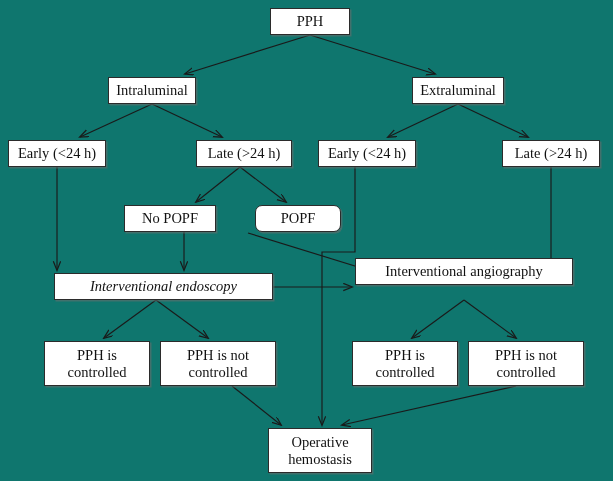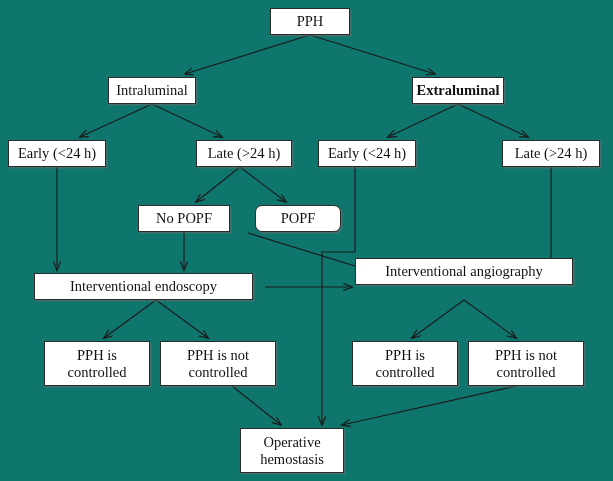--- a/index.html
+++ b/index.html
@@ -74,34 +74,34 @@
         <polyline points="464,300 412,338" stroke="#1a1a1a" fill="none" stroke-width="1.15" marker-end="url(#arrowhead)"></polyline>
         <polyline points="464,300 516,338" stroke="#1a1a1a" fill="none" stroke-width="1.15" marker-end="url(#arrowhead)"></polyline>
         <polyline points="232,386 281,425" stroke="#1a1a1a" fill="none" stroke-width="1.15" marker-end="url(#arrowhead)"></polyline>
         <polyline points="516,386 342,425" stroke="#1a1a1a" fill="none" stroke-width="1.15" marker-end="url(#arrowhead)"></polyline>
       </g>
   </svg>
 
   <div id="nodes-layer">
       <div class="node" style="left: 270px; top: 8px; width: 80px; height: 27px; border-color: rgb(43, 43, 43); background: rgb(255, 255, 255); color: rgb(17, 17, 17);">PPH</div>
       <div class="node" style="left: 108px; top: 77px; width: 88px; height: 27px; border-color: rgb(43, 43, 43); background: rgb(255, 255, 255); color: rgb(17, 17, 17); text-align: right;">Intraluminal</div>
-      <div class="node" style="left: 412px; top: 77px; width: 92px; height: 27px; border-color: rgb(43, 43, 43); background: rgb(255, 255, 255); color: rgb(17, 17, 17); font-weight: bold;">Extraluminal</div>
+      <div class="node" style="left: 412px; top: 77px; width: 92px; height: 27px; border-color: rgb(43, 43, 43); background: rgb(255, 255, 255); color: rgb(17, 17, 17);">Extraluminal</div>
       <div class="node" style="left: 8px; top: 140px; width: 98px; height: 27px; border-color: rgb(43, 43, 43); background: rgb(255, 255, 255); color: rgb(17, 17, 17);">Early (&lt;24 h)</div>
       <div class="node" style="left: 196px; top: 140px; width: 96px; height: 27px; border-color: rgb(43, 43, 43); background: rgb(255, 255, 255); color: rgb(17, 17, 17);">Late (&gt;24 h)</div>
       <div class="node" style="left: 318px; top: 140px; width: 98px; height: 27px; border-color: rgb(43, 43, 43); background: rgb(255, 255, 255); color: rgb(17, 17, 17);">Early (&lt;24 h)</div>
       <div class="node" style="left: 502px; top: 140px; width: 98px; height: 27px; border-color: rgb(43, 43, 43); background: rgb(255, 255, 255); color: rgb(17, 17, 17);">Late (&gt;24 h)</div>
-      <div class="node" style="left: 138px; top: 205px; width: 92px; height: 27px; border-color: rgb(43, 43, 43); background: rgb(255, 255, 255); color: rgb(17, 17, 17);">No POPF</div>
+      <div class="node" style="left: 124px; top: 205px; width: 92px; height: 27px; border-color: rgb(43, 43, 43); background: rgb(255, 255, 255); color: rgb(17, 17, 17);">No POPF</div>
       <div class="node" style="left: 255px; top: 205px; width: 86px; height: 27px; border-color: rgb(43, 43, 43); background: rgb(255, 255, 255); color: rgb(17, 17, 17); border-radius: 7px;">POPF</div>
-      <div class="node" style="left: 34px; top: 273px; width: 219px; height: 27px; border-color: rgb(43, 43, 43); background: rgb(255, 255, 255); color: rgb(17, 17, 17);">Interventional endoscopy</div>
+      <div class="node" style="left: 54px; top: 273px; width: 219px; height: 27px; border-color: rgb(43, 43, 43); background: rgb(255, 255, 255); color: rgb(17, 17, 17); font-style: italic;">Interventional endoscopy</div>
       <div class="node" style="left: 355px; top: 258px; width: 218px; height: 27px; border-color: rgb(43, 43, 43); background: rgb(255, 255, 255); color: rgb(17, 17, 17);">Interventional angiography</div>
       <div class="node two-line" style="left: 44px; top: 341px; width: 106px; height: 45px; border-color: rgb(43, 43, 43); background: rgb(255, 255, 255); color: rgb(17, 17, 17);">PPH is
 controlled</div>
       <div class="node two-line" style="left: 160px; top: 341px; width: 116px; height: 45px; border-color: rgb(43, 43, 43); background: rgb(255, 255, 255); color: rgb(17, 17, 17);">PPH is not
 controlled</div>
       <div class="node two-line" style="left: 352px; top: 341px; width: 106px; height: 45px; border-color: rgb(43, 43, 43); background: rgb(255, 255, 255); color: rgb(17, 17, 17);">PPH is
 controlled</div>
       <div class="node two-line" style="left: 468px; top: 341px; width: 116px; height: 45px; border-color: rgb(43, 43, 43); background: rgb(255, 255, 255); color: rgb(17, 17, 17);">PPH is not
 controlled</div>
-      <div class="node two-line" style="left: 240px; top: 428px; width: 104px; height: 45px; border-color: rgb(43, 43, 43); background: rgb(255, 255, 255); color: rgb(17, 17, 17);">Operative
+      <div class="node two-line" style="left: 268px; top: 428px; width: 104px; height: 45px; border-color: rgb(43, 43, 43); background: rgb(255, 255, 255); color: rgb(17, 17, 17);">Operative
 hemostasis</div>
     </div>
 
 </div>
 
 </body></html>

